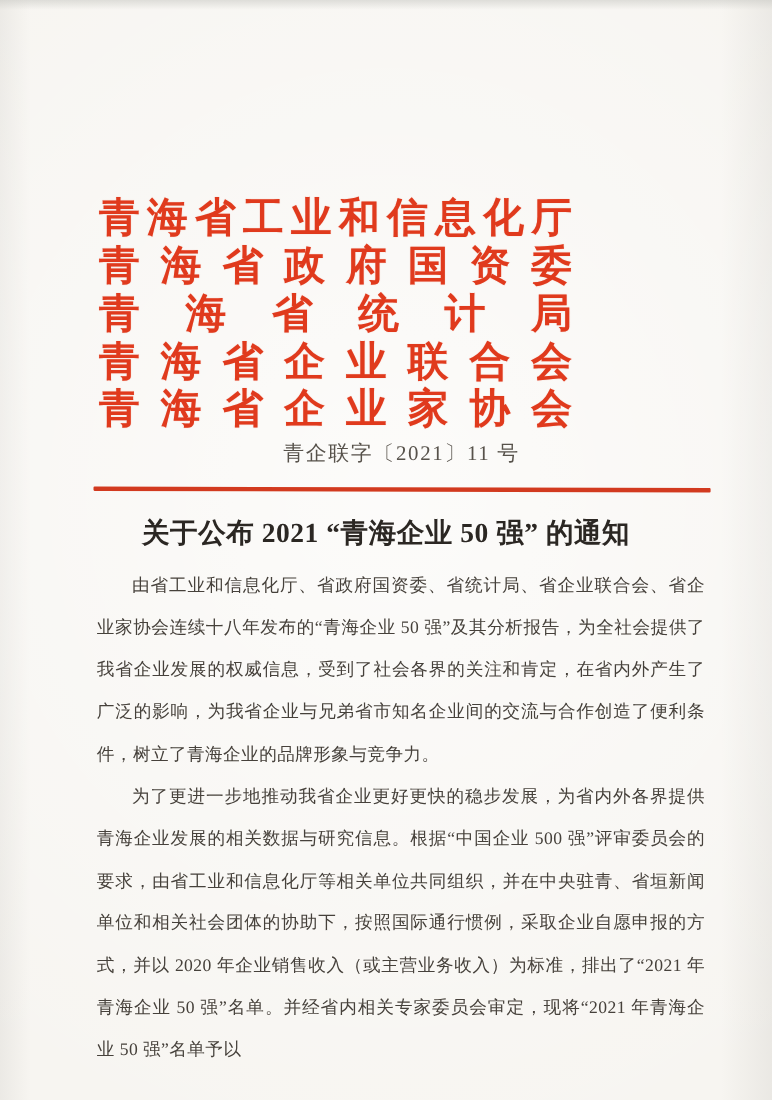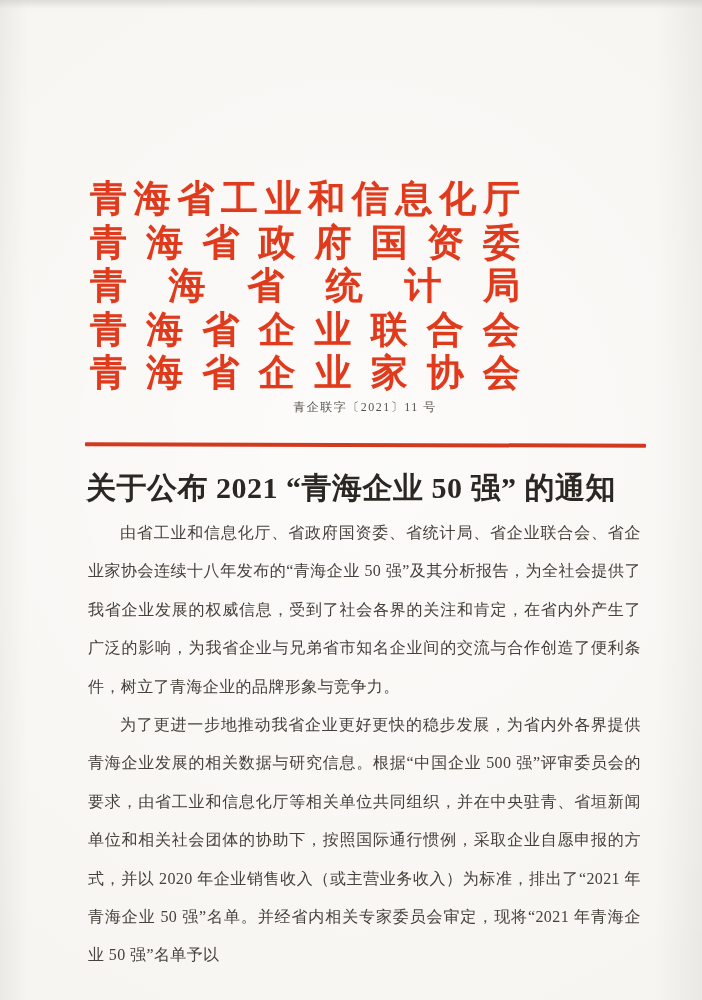--- a/index.html
+++ b/index.html
@@ -44,38 +44,38 @@
     letter-spacing: 2px;
     white-space: nowrap;
     text-shadow: 0 0 1px rgba(224,58,29,.4);
   }
   
   .doc-number {
     position: absolute;
     left: 85px; top: 399px;
     width: 560px;
     text-align: center;
-    font-size: 12px;
+    font-size: 19px;
     letter-spacing: 1.5px;
     color: #57524b;
   }
   .red-rule {
     position: absolute;
     left: 85px; top: 443px;
     width: 561px; height: 4px;
     background: #d23a1f;
     border-radius: 1px;
     transform: rotate(0.15deg);
   }
   .doc-title {
     position: absolute;
     left: 71px; top: 468px;
     width: 560px;
     text-align: center;
-    font-size: 30px;
+    font-size: 25px;
     font-weight: 700;
     letter-spacing: 0.5px;
     color: #2b2723;
   }
   
   .doc-body {
     position: absolute;
     left: 88px; top: 514px;
     width: 553px;
     font-size: 16px;

